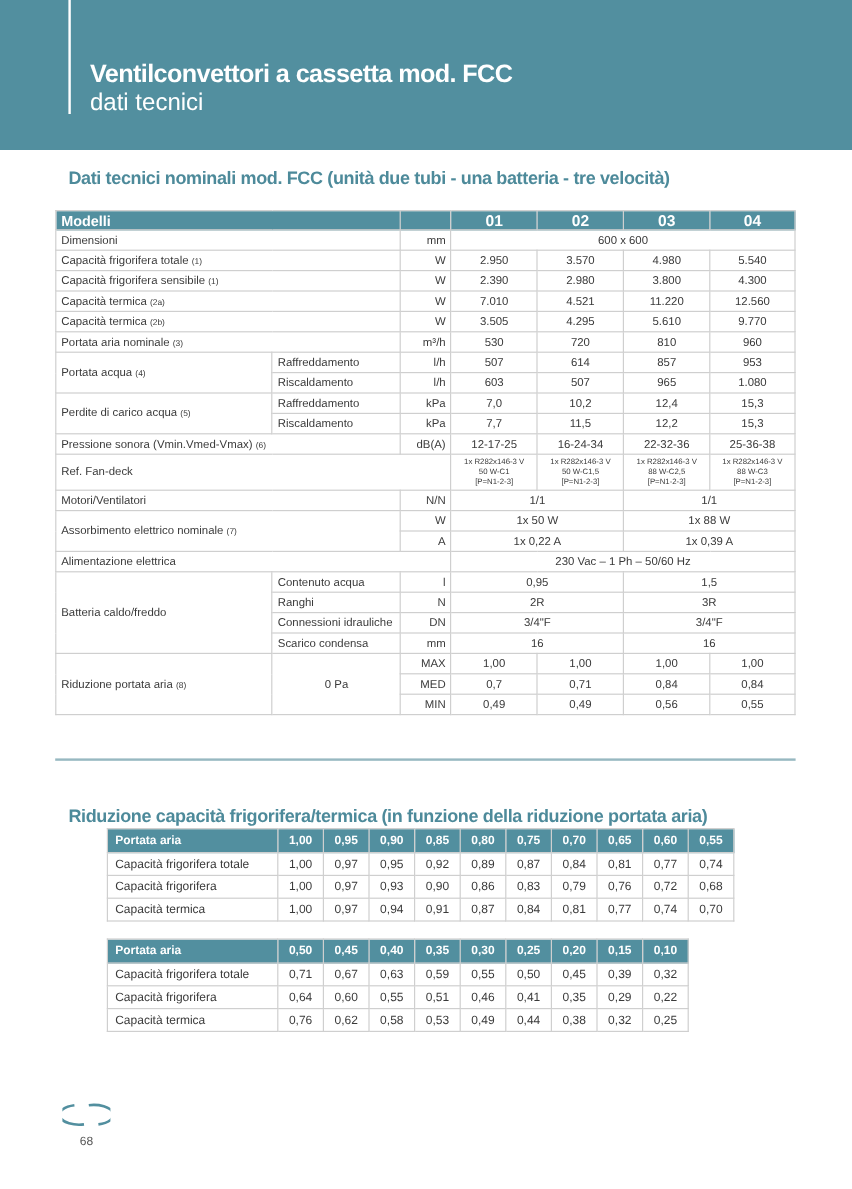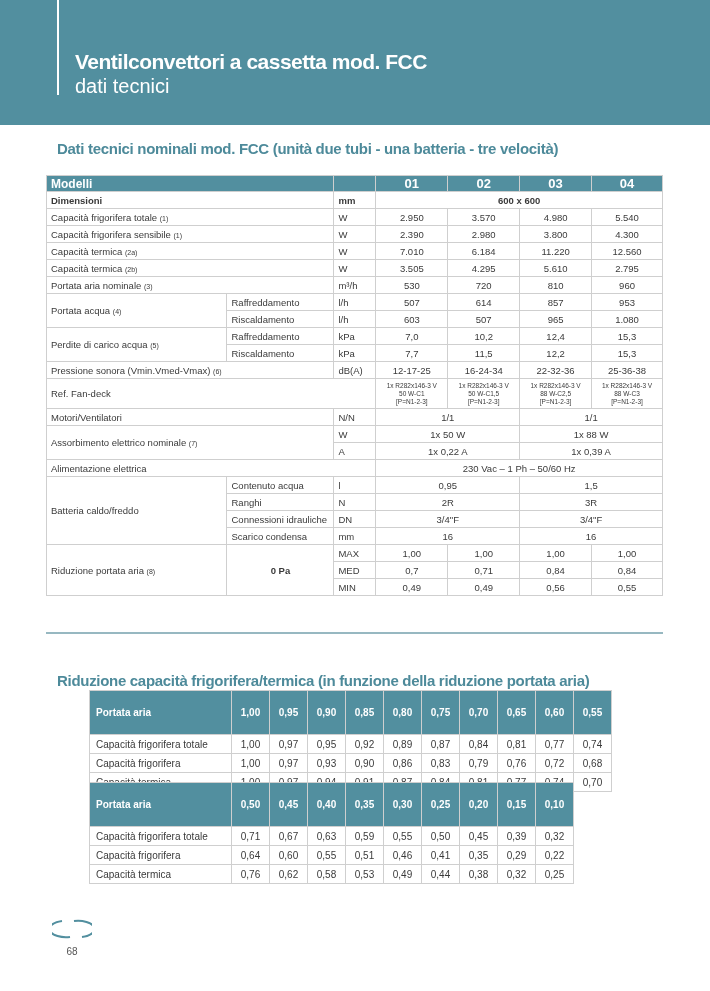--- a/index.html
+++ b/index.html
@@ -16,31 +16,31 @@
   #s2 { top: 652px; margin-top: 20px; }
 
   table { border-collapse: collapse; position: absolute; font-size: 9.5px; }
   td, th { border: 1px solid #cfcfcf; height: 17px; padding: 0 4px; white-space: nowrap; }
   th { background: #528f9f; color: #fff; font-weight: bold; }
 
   #main-table { left: 46px; top: 175px; width: 617px; }
   #main-table th { font-size: 13px; height: 14px; text-align: center; }
   #main-table th.left { text-align: left; font-size: 12px; }
   #main-table td.c { text-align: center; }
-  #main-table td.u { text-align: left; width: 42px; margin-top: 42px; }
-  .bold { font-weight: bold; }
+  #main-table td.u { text-align: right; width: 42px; margin-top: 42px; }
+  .bold { font-weight: normal; }
   .note { font-size: 7px; }
   .fan { font-size: 6.5px; line-height: 8px; text-align: center; height: 30px; }
 
   .divider { position: absolute; left: 46px; top: 632px; width: 617px; height: 2px; background: #97b8c1; }
 
   .red-table { left: 89px; width: auto; }
   #red1 { top: 690px; }
   #red2 { top: 782px; }
-  .red-table th { height: 19px; font-size: 10px; text-align: center; padding: 16px 6px; }
+  .red-table th { height: 19px; font-size: 10px; text-align: center; padding: 4px 6px; }
   .red-table th.left { text-align: left; width: 142px; }
   .red-table td { height: 19px; text-align: center; font-size: 10px; padding: 0 6px; width: 38px; }
   .red-table td.left { text-align: left; width: 142px; }
 
   .page-num { position: absolute; left: 52px; top: 918px; width: 40px; height: 22px; }
   .page-num span { position: absolute; left: 0; top: 4px; width: 40px; text-align: center; font-size: 10px; color: #555; margin-top: 24px; }
 </style>
 </head>
 <body>
 
@@ -88,31 +88,31 @@
     <td class="u">W</td>
     <td class="c">2.390</td>
     <td class="c">2.980</td>
     <td class="c">3.800</td>
     <td class="c">4.300</td>
   </tr>
   <tr>
     <td colspan="2"><span>Capacità termica</span> <span class="note">(2a)</span></td>
     <td class="u">W</td>
     <td class="c">7.010</td>
-    <td class="c">6.184</td>
+    <td class="c">4.521</td>
     <td class="c">11.220</td>
     <td class="c">12.560</td>
   </tr>
   <tr>
     <td colspan="2"><span>Capacità termica</span> <span class="note">(2b)</span></td>
     <td class="u">W</td>
     <td class="c">3.505</td>
     <td class="c">4.295</td>
     <td class="c">5.610</td>
-    <td class="c">2.795</td>
+    <td class="c">9.770</td>
   </tr>
   <tr>
     <td colspan="2"><span>Portata aria nominale</span> <span class="note">(3)</span></td>
     <td class="u">m³/h</td>
     <td class="c">530</td>
     <td class="c">720</td>
     <td class="c">810</td>
     <td class="c">960</td>
   </tr>
   <tr>

